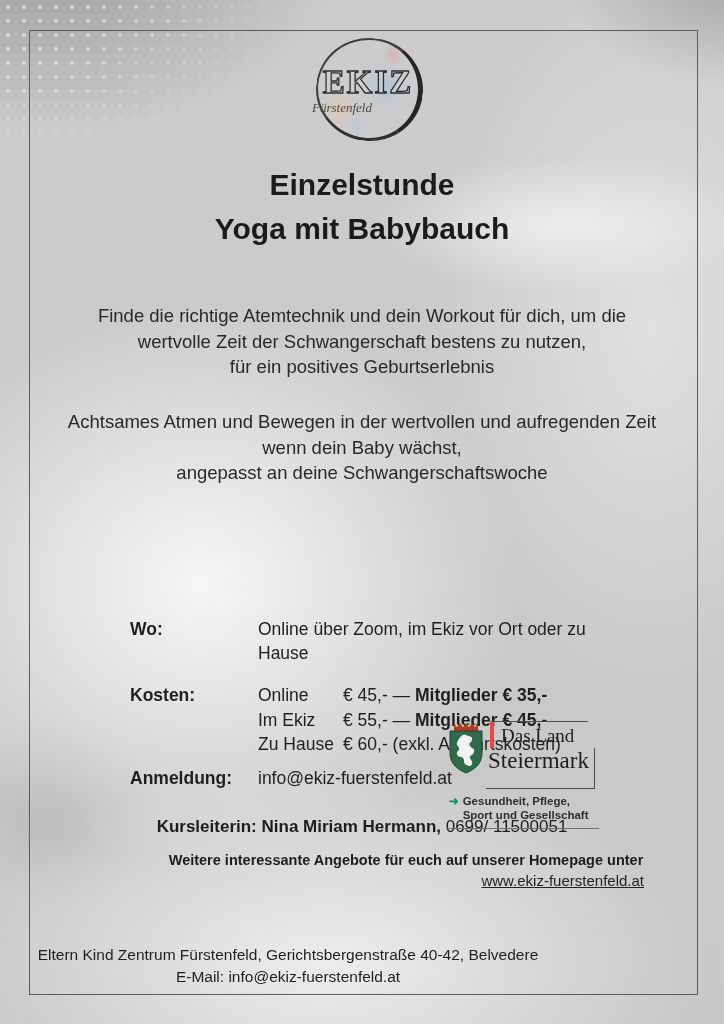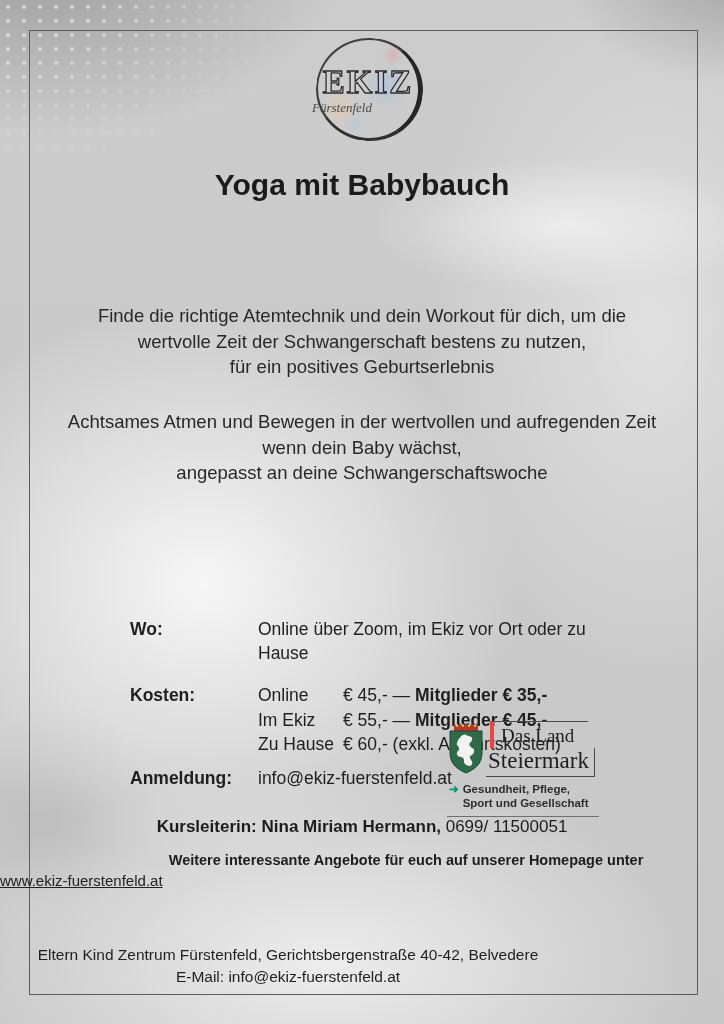--- a/index.html
+++ b/index.html
@@ -79,29 +79,29 @@
   .gap-lg{height:18px;}
   .gap-md{height:9px;}
   .bold{font-weight:700;}
 
   
   .stmk{position:absolute;left:447px;top:721px;width:160px;z-index:3;}
   .stmk-top{display:flex;align-items:flex-start;}
   .stmk-shield{flex:0 0 38px;margin-right:5px;}
   .stmk-word{font-family:"Liberation Serif",serif;color:#1e1e1e;}
   .stmk-l1{font-size:19px;line-height:24px;border-top:1px solid #4a4a4a;border-left:4px solid #ef4444;padding:2px 14px 0 7px;display:inline-block;}
-  .stmk-l2{font-size:23px;line-height:26px;border-bottom:1px solid #4a4a4a;border-right:1px solid #4a4a4a;padding:0 5px 2px 2px;display:inline-block;margin-left:-4px;text-align:right;}
+  .stmk-l2{font-size:23px;line-height:26px;border-bottom:1px solid #4a4a4a;border-right:1px solid #4a4a4a;padding:0 5px 14px 2px;display:inline-block;margin-left:-4px;text-align:right;}
   .stmk-dept{display:flex;margin-top:5px;font-size:11.5px;line-height:14px;color:#2d2d2d;font-weight:700;}
   .stmk-arrow{color:#00996b;margin:0 4px 0 2px;font-weight:700;}
   .stmk-rule{border-top:1px solid #6f6f6f;margin-top:6px;width:152px;}
 
   
   .leader{position:absolute;left:0;top:817px;width:724px;text-align:center;font-size:17px;color:#1d1d1d;}
   .note{position:absolute;left:0;top:852px;width:724px;text-align:center;font-size:14.5px;font-weight:700;color:#1d1d1d;margin-left:44px;}
-  .url{position:absolute;left:0;top:872px;width:644px;text-align:left;font-size:15px;color:#222;}
+  .url{position:absolute;left:0;top:872px;width:644px;text-align:right;font-size:15px;color:#222;}
   .url span{text-decoration:underline;cursor:pointer;}
   .footer{position:absolute;left:0;top:944px;width:576px;text-align:center;font-size:15.5px;line-height:22px;color:#1f1f1f;}
 </style>
 </head>
 <body>
 
 <div class="photo"></div>
 <div class="photo-dots"></div>
 <div class="frame"></div>
 
@@ -111,20 +111,21 @@
     <div class="splash splash-blue"></div>
     <div class="splash splash-peach"></div>
     <div class="splash splash-pink"></div>
     <div class="splash splash-blue2"></div>
     <div class="logo-circle"></div>
     <div class="logo-text">EKIZ</div>
     <div class="logo-sub">Fürstenfeld</div>
   </div>
 
   <div class="title">
+    <div>Einzelstunde</div>
     <div>Yoga mit Babybauch</div>
   </div>
 
   <div class="para para1">
     <div>Finde die richtige Atemtechnik und dein Workout für dich, um die</div>
     <div>wertvolle Zeit der Schwangerschaft bestens zu nutzen,</div>
     <div>für ein positives Geburtserlebnis</div>
   </div>
   <div class="para para2">
     <div>Achtsames Atmen und Bewegen in der wertvollen und aufregenden Zeit</div>

